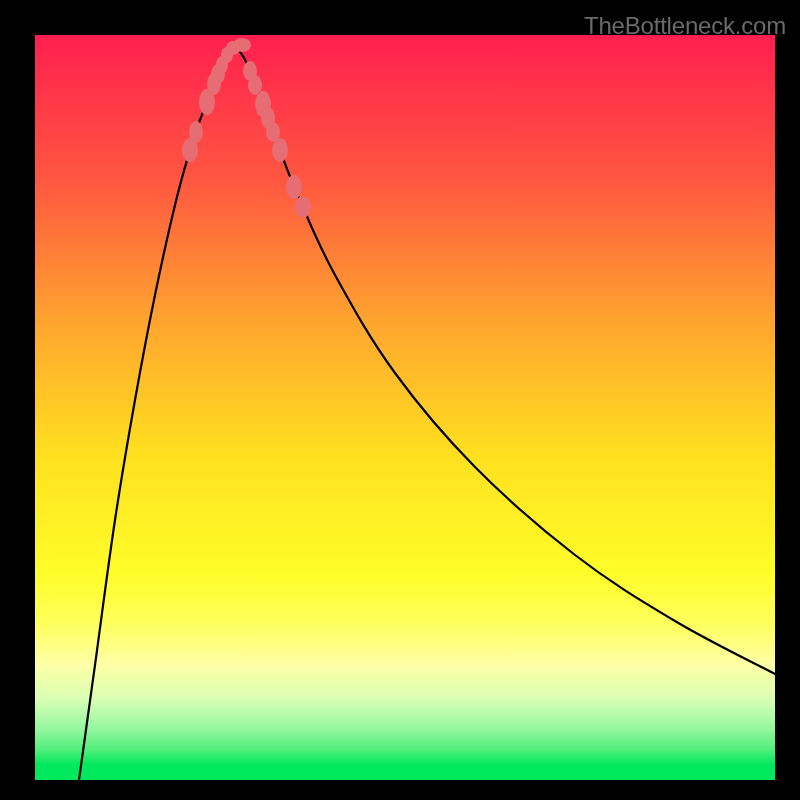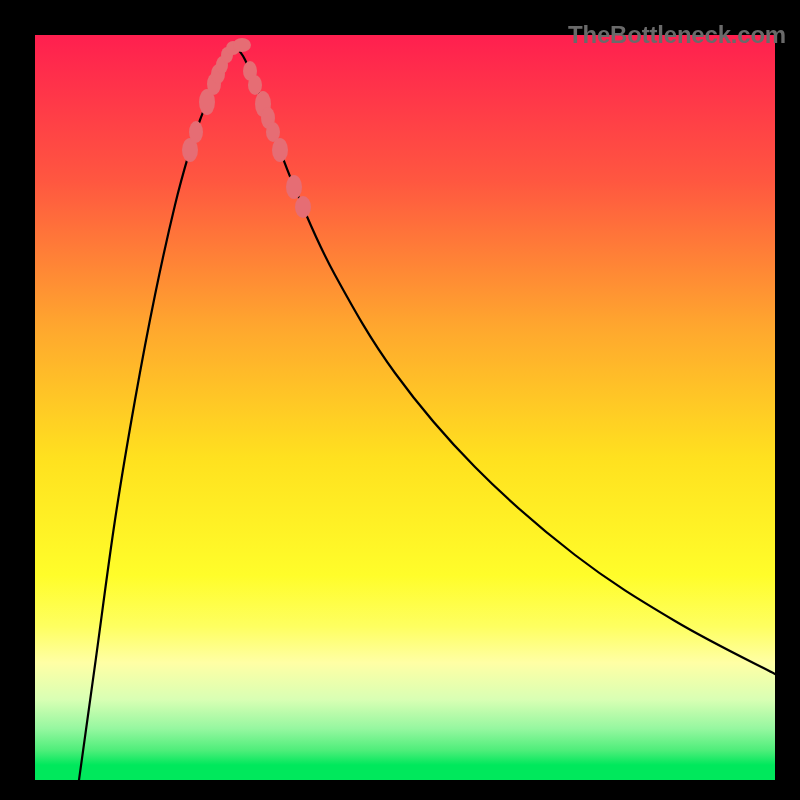--- a/index.html
+++ b/index.html
@@ -33,24 +33,24 @@
   }
   .bottom-green {
     position: absolute;
     left: 0; right: 0;
     bottom: 0;
     height: 15px;
     background: #00e85c;
   }
   .watermark {
     position: absolute;
-    top: 21px;
+    top: 12px;
     right: 14px;
     font-size: 24px;
-    font-weight: 700;
+    font-weight: 400;
     color: #6a6a6a;
     letter-spacing: -0.2px;
   }
   svg.curves {
     position: absolute;
     left: 0; top: 0;
     width: 740px;
     height: 745px;
   }
   svg .curve {

